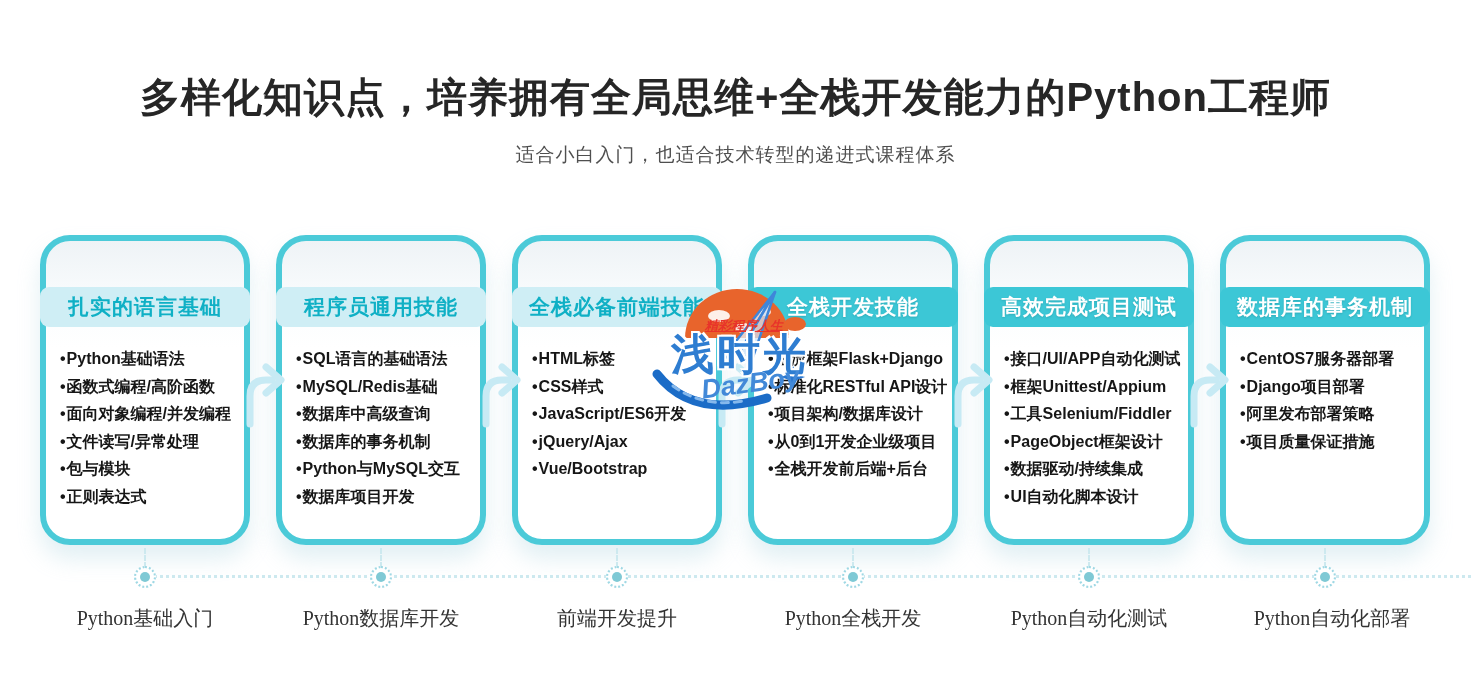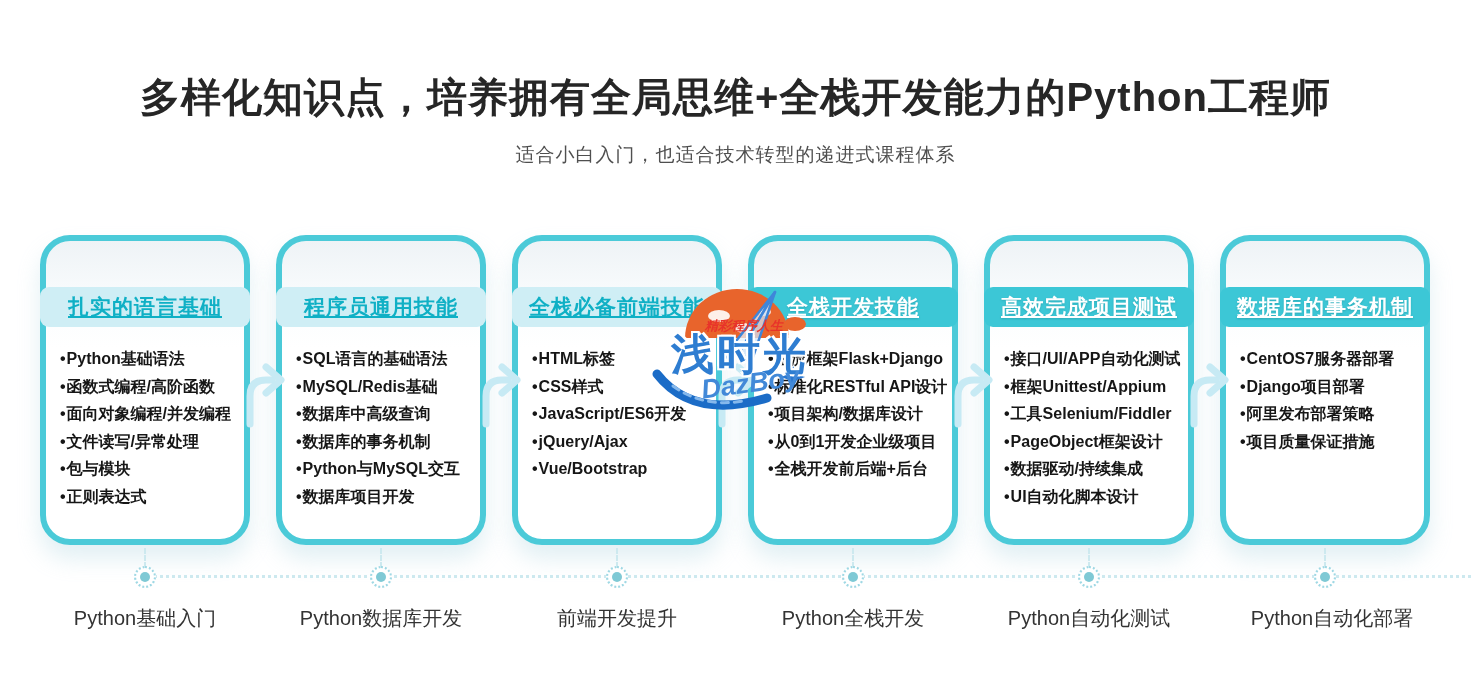--- a/index.html
+++ b/index.html
@@ -13,46 +13,46 @@
          font-size:19px;color:#4f4f4f;letter-spacing:1px;}
 
   
   .card{position:absolute;top:235px;width:210px;height:310px;box-sizing:border-box;
         border:6px solid #4bcad8;border-radius:30px;
         background:linear-gradient(180deg,#eef3f6 0%,#fbfdfe 22%,#ffffff 36%);
         background-clip:padding-box;
         box-shadow:0 14px 22px rgba(160,205,218,.30);}
   .card-band{position:absolute;left:-6px;right:-6px;top:46px;height:40px;border-radius:9px;
         display:flex;align-items:center;justify-content:center;
-        font-size:21px;font-weight:700;letter-spacing:1px;z-index:2;text-decoration:underline;}
+        font-size:21px;font-weight:700;letter-spacing:1px;z-index:2;}
   .band-light{background:#cfeef5;color:#0fb0c5;}
   .band-solid{background:#3cc7d6;color:#ffffff;text-shadow:0 1px 2px rgba(0,90,100,.25);}
   .card-items{position:absolute;top:104px;left:14px;right:5px;margin:0;padding:0;list-style:none;}
   .card-items li{font-size:16px;font-weight:700;color:#161616;line-height:27.5px;white-space:nowrap;}
   .card-items li::before{content:"•";margin-right:1px;}
 
   
   .arrow{position:absolute;top:350px;z-index:1;}
 
   
   .timeline-line{position:absolute;top:575px;left:142px;width:1329px;height:0;
         border-top:3px dotted #cde9ef;}
   .tick{position:absolute;top:548px;height:20px;width:0;border-left:2px dashed #cde9ef;}
   .dot-outer{position:absolute;top:566px;width:22px;height:22px;box-sizing:border-box;
         border:2px dotted #9fd8e4;border-radius:50%;background:#fff;}
   .dot-inner{position:absolute;top:4px;left:4px;width:10px;height:10px;border-radius:50%;
         background:#7fc9d5;}
   .stage-label{position:absolute;top:605px;width:240px;text-align:center;
-        font-size:20px;color:#333;}
+        font-size:20px;color:#333;font-family:Liberation Serif, serif;}
 
   
   .watermark{position:absolute;left:645px;top:282px;width:200px;height:140px;z-index:6;}
   .watermark svg{position:absolute;left:0;top:0;}
   .wm-slogan{position:absolute;left:60px;top:35px;font-size:13px;font-weight:700;
-        font-style:italic;color:#e8332a;white-space:nowrap;}
+        font-style:italic;color:#e8332a;white-space:nowrap;text-decoration:underline;}
   .wm-name{position:absolute;left:26px;top:44px;font-size:43px;font-weight:700;
         color:#2e7dd1;letter-spacing:3px;white-space:nowrap;
         text-shadow:2px 2px 0 #fff,-2px -2px 0 #fff,2px -2px 0 #fff,-2px 2px 0 #fff;}
   .wm-sign{position:absolute;left:56px;top:86px;font-size:27px;font-weight:700;
         font-style:italic;color:#4289d8;transform:rotate(-8deg);white-space:nowrap;}
 </style>
 </head>
 <body>
 
 <div class="page">

